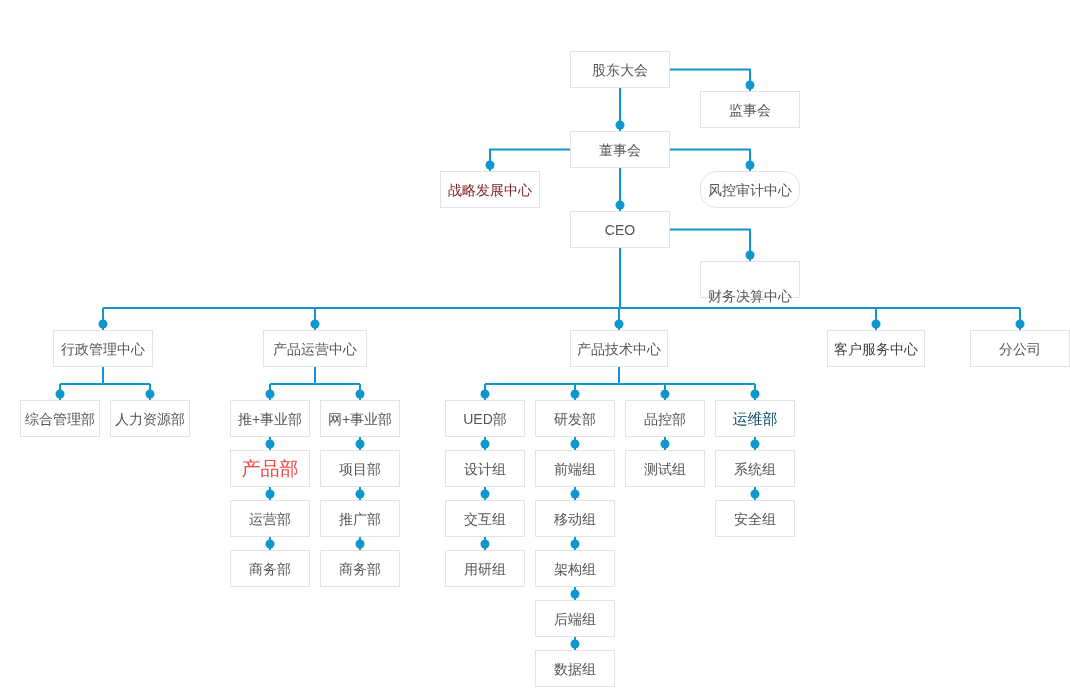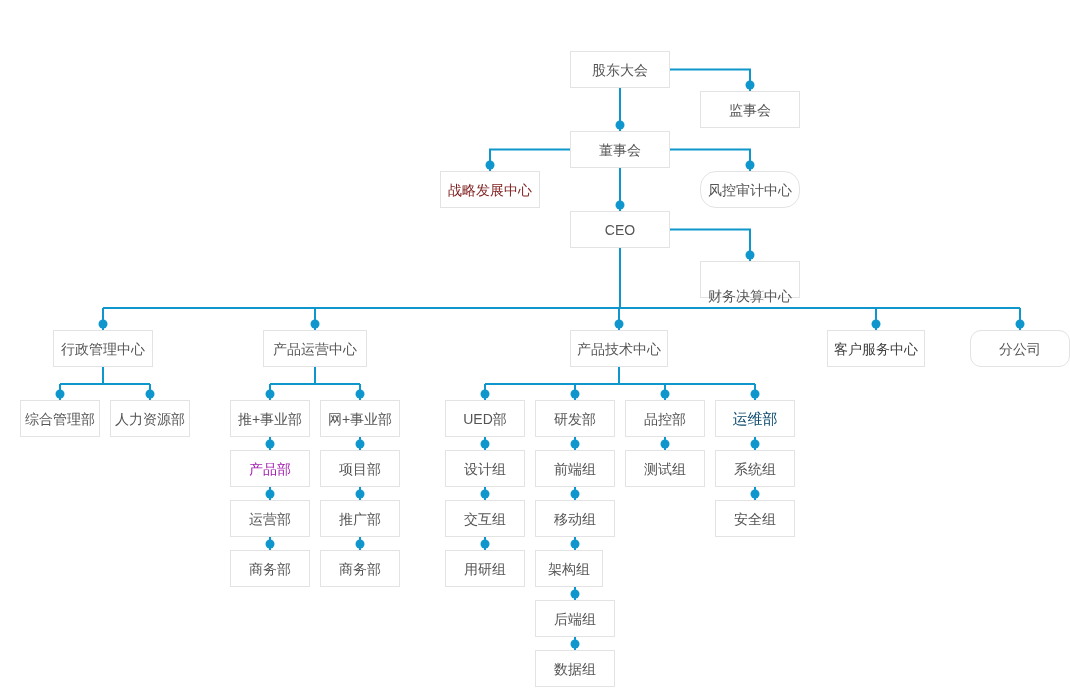--- a/index.html
+++ b/index.html
@@ -145,37 +145,37 @@
     </div>
     <div class="org-node" style="left: 263px; top: 330px; width: 104px; height: 37px; background: rgb(255, 255, 255); border-color: rgb(227, 227, 227);">
       <span style="color: rgb(85, 85, 85); font-size: 14px;">产品运营中心</span>
     </div>
     <div class="org-node" style="left: 570px; top: 330px; width: 98px; height: 37px; background: rgb(255, 255, 255); border-color: rgb(227, 227, 227);">
       <span style="color: rgb(85, 85, 85); font-size: 14px;">产品技术中心</span>
     </div>
     <div class="org-node" style="left: 827px; top: 330px; width: 98px; height: 37px; background: rgb(255, 255, 255); border-color: rgb(227, 227, 227);">
       <span style="color: #404040; font-size: 14px;">客户服务中心</span>
     </div>
-    <div class="org-node" style="left: 970px; top: 330px; width: 100px; height: 37px; background: rgb(255, 255, 255); border-color: rgb(227, 227, 227); border-radius: 11px;">
+    <div class="org-node" style="left: 970px; top: 330px; width: 100px; height: 37px; background: rgb(255, 255, 255); border-color: rgb(227, 227, 227);">
       <span style="color: rgb(85, 85, 85); font-size: 14px;">分公司</span>
     </div>
     <div class="org-node" style="left: 20px; top: 400px; width: 80px; height: 37px; background: rgb(255, 255, 255); border-color: rgb(227, 227, 227);">
       <span style="color: rgb(85, 85, 85); font-size: 14px;">综合管理部</span>
     </div>
     <div class="org-node" style="left: 110px; top: 400px; width: 80px; height: 37px; background: rgb(255, 255, 255); border-color: rgb(227, 227, 227);">
       <span style="color: rgb(85, 85, 85); font-size: 14px;">人力资源部</span>
     </div>
     <div class="org-node" style="left: 230px; top: 400px; width: 80px; height: 37px; background: rgb(255, 255, 255); border-color: rgb(227, 227, 227);">
       <span style="color: rgb(85, 85, 85); font-size: 14px;">推+事业部</span>
     </div>
     <div class="org-node" style="left: 320px; top: 400px; width: 80px; height: 37px; background: rgb(255, 255, 255); border-color: rgb(227, 227, 227);">
       <span style="color: rgb(85, 85, 85); font-size: 14px;">网+事业部</span>
     </div>
     <div class="org-node" style="left: 230px; top: 450px; width: 80px; height: 37px; background: rgb(255, 255, 255); border-color: rgb(227, 227, 227);">
-      <span style="color: #a21caf; font-size: 14px;">产品部</span>
+      <span style="color: #ef4444; font-size: 19px;">产品部</span>
     </div>
     <div class="org-node" style="left: 230px; top: 500px; width: 80px; height: 37px; background: rgb(255, 255, 255); border-color: rgb(227, 227, 227);">
       <span style="color: rgb(85, 85, 85); font-size: 14px;">运营部</span>
     </div>
     <div class="org-node" style="left: 230px; top: 550px; width: 80px; height: 37px; background: rgb(255, 255, 255); border-color: rgb(227, 227, 227);">
       <span style="color: rgb(85, 85, 85); font-size: 14px;">商务部</span>
     </div>
     <div class="org-node" style="left: 320px; top: 500px; width: 80px; height: 37px; background: rgb(255, 255, 255); border-color: rgb(227, 227, 227);">
       <span style="color: rgb(85, 85, 85); font-size: 14px;">推广部</span>
     </div>
@@ -199,21 +199,21 @@
     </div>
     <div class="org-node" style="left: 535px; top: 400px; width: 80px; height: 37px; background: rgb(255, 255, 255); border-color: rgb(227, 227, 227);">
       <span style="color: rgb(85, 85, 85); font-size: 14px;">研发部</span>
     </div>
     <div class="org-node" style="left: 535px; top: 450px; width: 80px; height: 37px; background: rgb(255, 255, 255); border-color: rgb(227, 227, 227);">
       <span style="color: rgb(85, 85, 85); font-size: 14px;">前端组</span>
     </div>
     <div class="org-node" style="left: 535px; top: 500px; width: 80px; height: 37px; background: rgb(255, 255, 255); border-color: rgb(227, 227, 227);">
       <span style="color: rgb(85, 85, 85); font-size: 14px;">移动组</span>
     </div>
-    <div class="org-node" style="left: 535px; top: 550px; width: 68px; height: 37px; background: rgb(255, 255, 255); border-color: rgb(227, 227, 227); text-align: right;">
+    <div class="org-node" style="left: 535px; top: 550px; width: 80px; height: 37px; background: rgb(255, 255, 255); border-color: rgb(227, 227, 227); text-align: right;">
       <span style="color: rgb(85, 85, 85); font-size: 14px;">架构组</span>
     </div>
     <div class="org-node" style="left: 535px; top: 600px; width: 80px; height: 37px; background: rgb(255, 255, 255); border-color: rgb(227, 227, 227);">
       <span style="color: rgb(85, 85, 85); font-size: 14px;">后端组</span>
     </div>
     <div class="org-node" style="left: 535px; top: 650px; width: 80px; height: 37px; background: rgb(255, 255, 255); border-color: rgb(227, 227, 227);">
       <span style="color: rgb(85, 85, 85); font-size: 14px;">数据组</span>
     </div>
     <div class="org-node" style="left: 625px; top: 400px; width: 80px; height: 37px; background: rgb(255, 255, 255); border-color: rgb(227, 227, 227);">
       <span style="color: rgb(85, 85, 85); font-size: 14px;">品控部</span>

